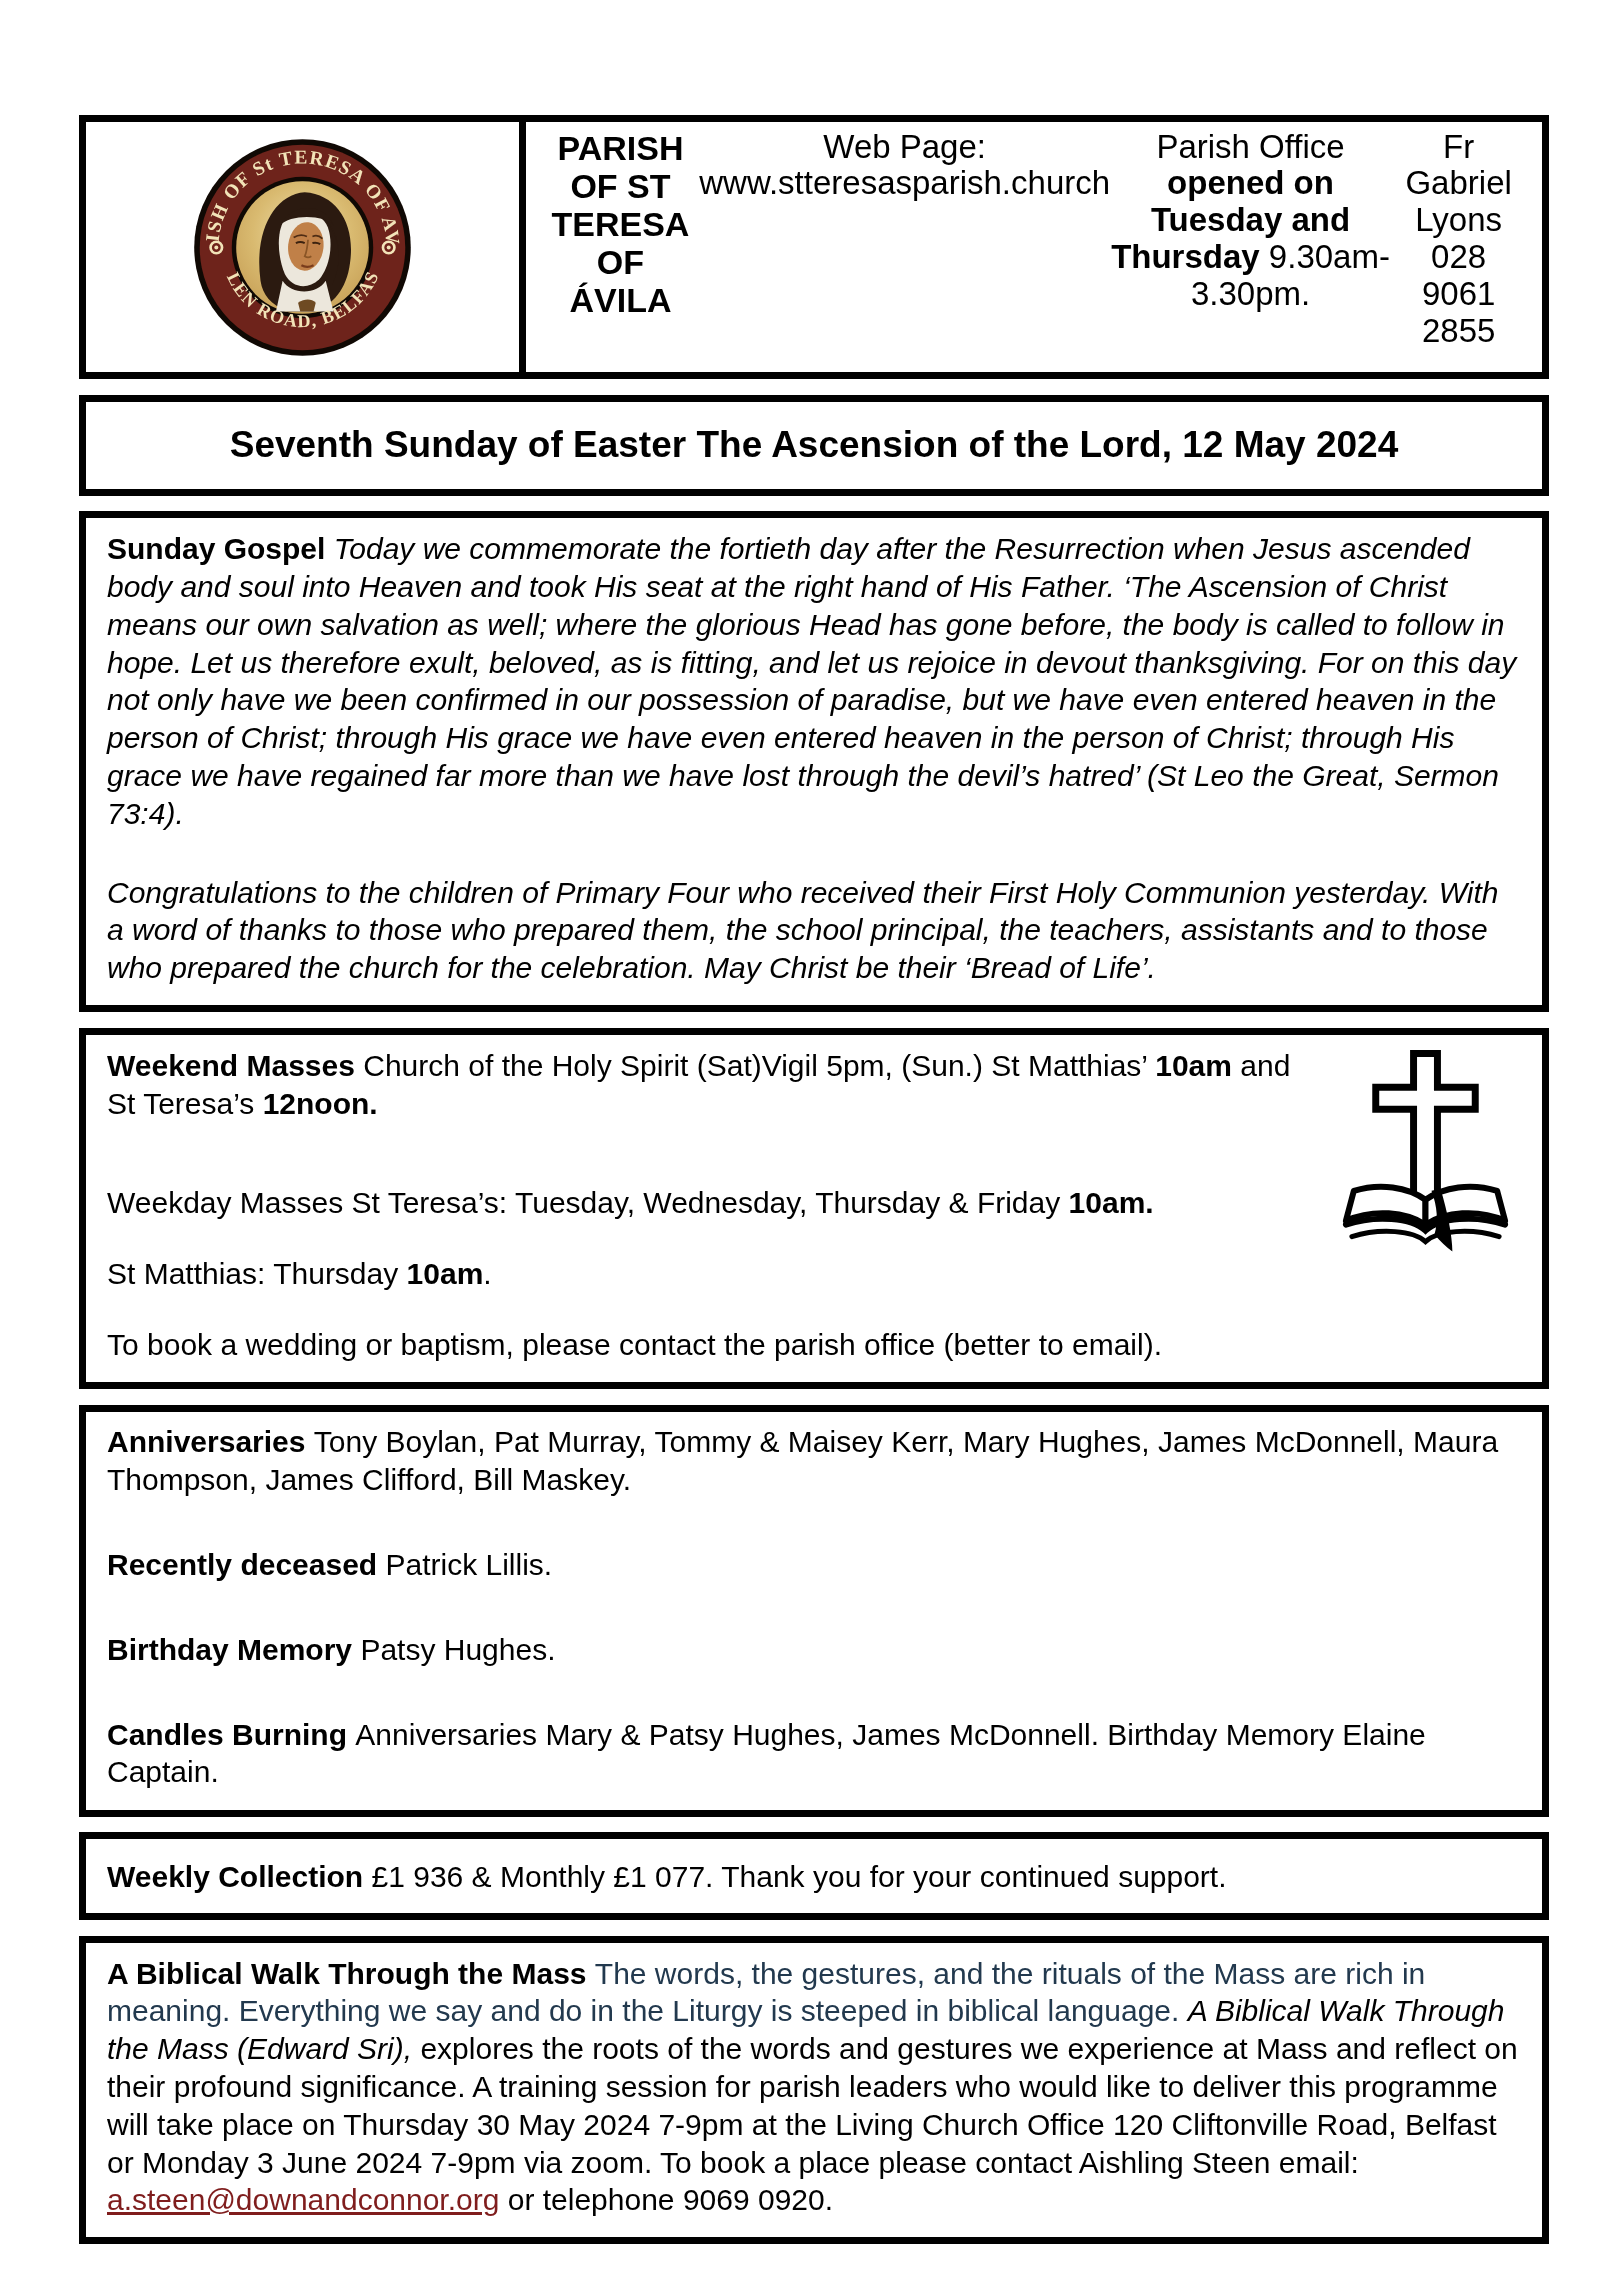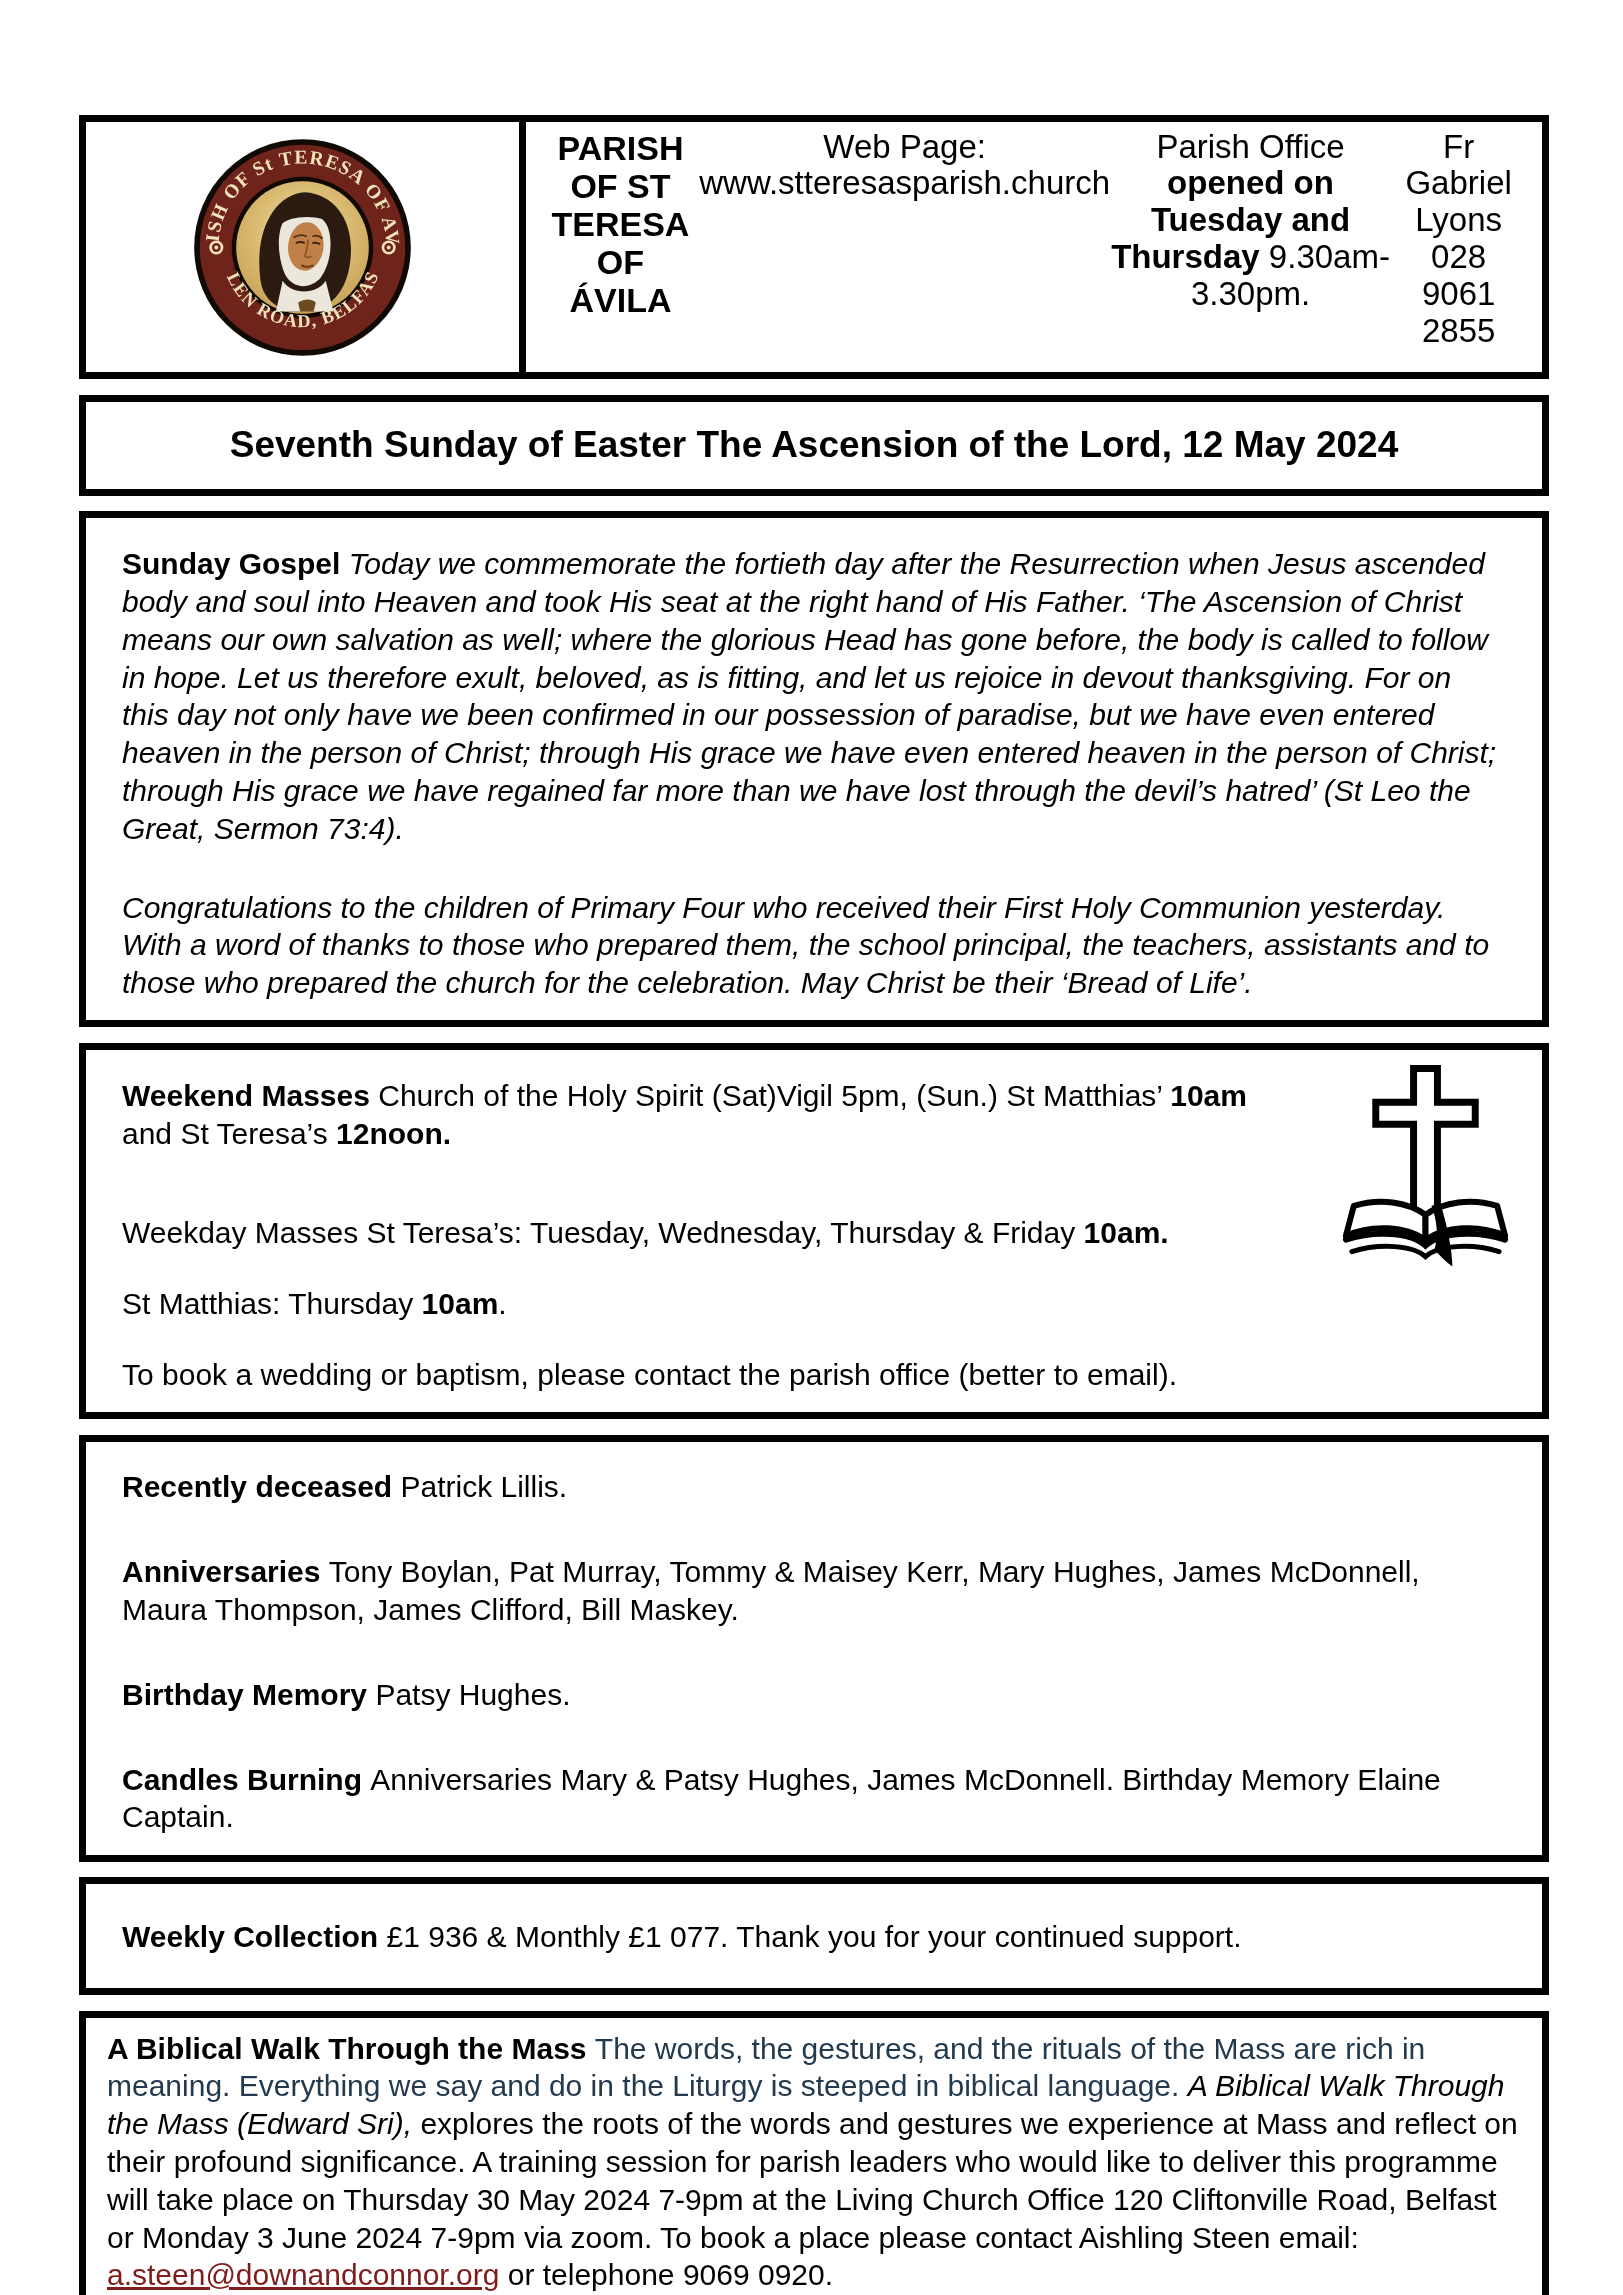--- a/index.html
+++ b/index.html
@@ -15,21 +15,21 @@
   .box{border:7.2px solid #000;background:#fff;box-sizing:border-box;}
   
   .header-box{display:flex;height:264px;}
   .logo-cell{width:433px;border-right:7.2px solid #000;display:flex;align-items:center;justify-content:center;}
   .header-text{flex:1;display:flex;flex-direction:row;justify-content:space-evenly;text-align:center;font-size:33px;padding:6.5px 15.7px;line-height:1.12;}
   .hline.first{font-size:34px;}
   
   .title-box{min-height:101px;display:flex;align-items:center;justify-content:center;text-align:center;font-size:37px;padding:6.5px 26px;}
   
   .paras{font-size:30px;line-height:1.26;padding:11.8px 21px 18.3px;}
-  .paras p{margin:15px;}
+  .paras p{margin:0;}
   .gospel p{margin-bottom:41px;}
   .gospel p:last-child{margin-bottom:0;}
   .masses-box{overflow:hidden;}
   .masses-icon{float:right;width:199px;height:220px;margin:10.5px 17px 6.5px 31px;}
   .masses p{margin-bottom:33px;}
   .masses p:first-child{margin-bottom:62px;}
   .masses p:last-child{margin-bottom:0;}
   .deceased p{margin-bottom:47px;}
   .deceased p:last-child{margin-bottom:0;}
   .collection{padding:19px 21px 17px;}
@@ -122,22 +122,22 @@
     <div class="paras masses">
         <p><span style="font-weight: 700;">Weekend Masses </span><span>Church of the Holy Spirit (Sat)Vigil 5pm, (Sun.) St Matthias’ </span><span style="font-weight: 700;">10am</span><span> and St Teresa’s </span><span style="font-weight: 700;">12noon.</span></p>
         <p><span style="font-weight: 400;">Weekday Masses </span><span>St Teresa’s: Tuesday, Wednesday, Thursday &amp; Friday </span><span style="font-weight: 700;">10am.</span></p>
         <p><span>St Matthias: Thursday </span><span style="font-weight: 700;">10am</span><span>.</span></p>
         <p><span>To book a wedding or baptism, please contact the parish office (better to email).</span></p>
       </div>
   </div>
 
   <div class="box">
     <div class="paras deceased">
+        <p><span style="font-weight: 700;">Anniversaries </span><span>Tony Boylan, Pat Murray, Tommy &amp; Maisey Kerr, Mary Hughes, James McDonnell, Maura Thompson, James Clifford, Bill Maskey.</span></p>
         <p><span style="font-weight: 700;">Recently deceased </span><span>Patrick Lillis.</span></p>
-        <p><span style="font-weight: 700;">Anniversaries </span><span>Tony Boylan, Pat Murray, Tommy &amp; Maisey Kerr, Mary Hughes, James McDonnell, Maura Thompson, James Clifford, Bill Maskey.</span></p>
         <p><span style="font-weight: 700;">Birthday Memory </span><span>Patsy Hughes.</span></p>
         <p><span style="font-weight: 700;">Candles Burning </span><span>Anniversaries Mary &amp; Patsy Hughes, James McDonnell. Birthday Memory Elaine Captain.</span></p>
       </div>
   </div>
 
   <div class="box">
     <div class="paras collection">
         <p><span style="font-weight: 700;">Weekly Collection </span><span>£1 936 &amp; Monthly £1 077. Thank you for your continued support.</span></p>
       </div>
   </div>

